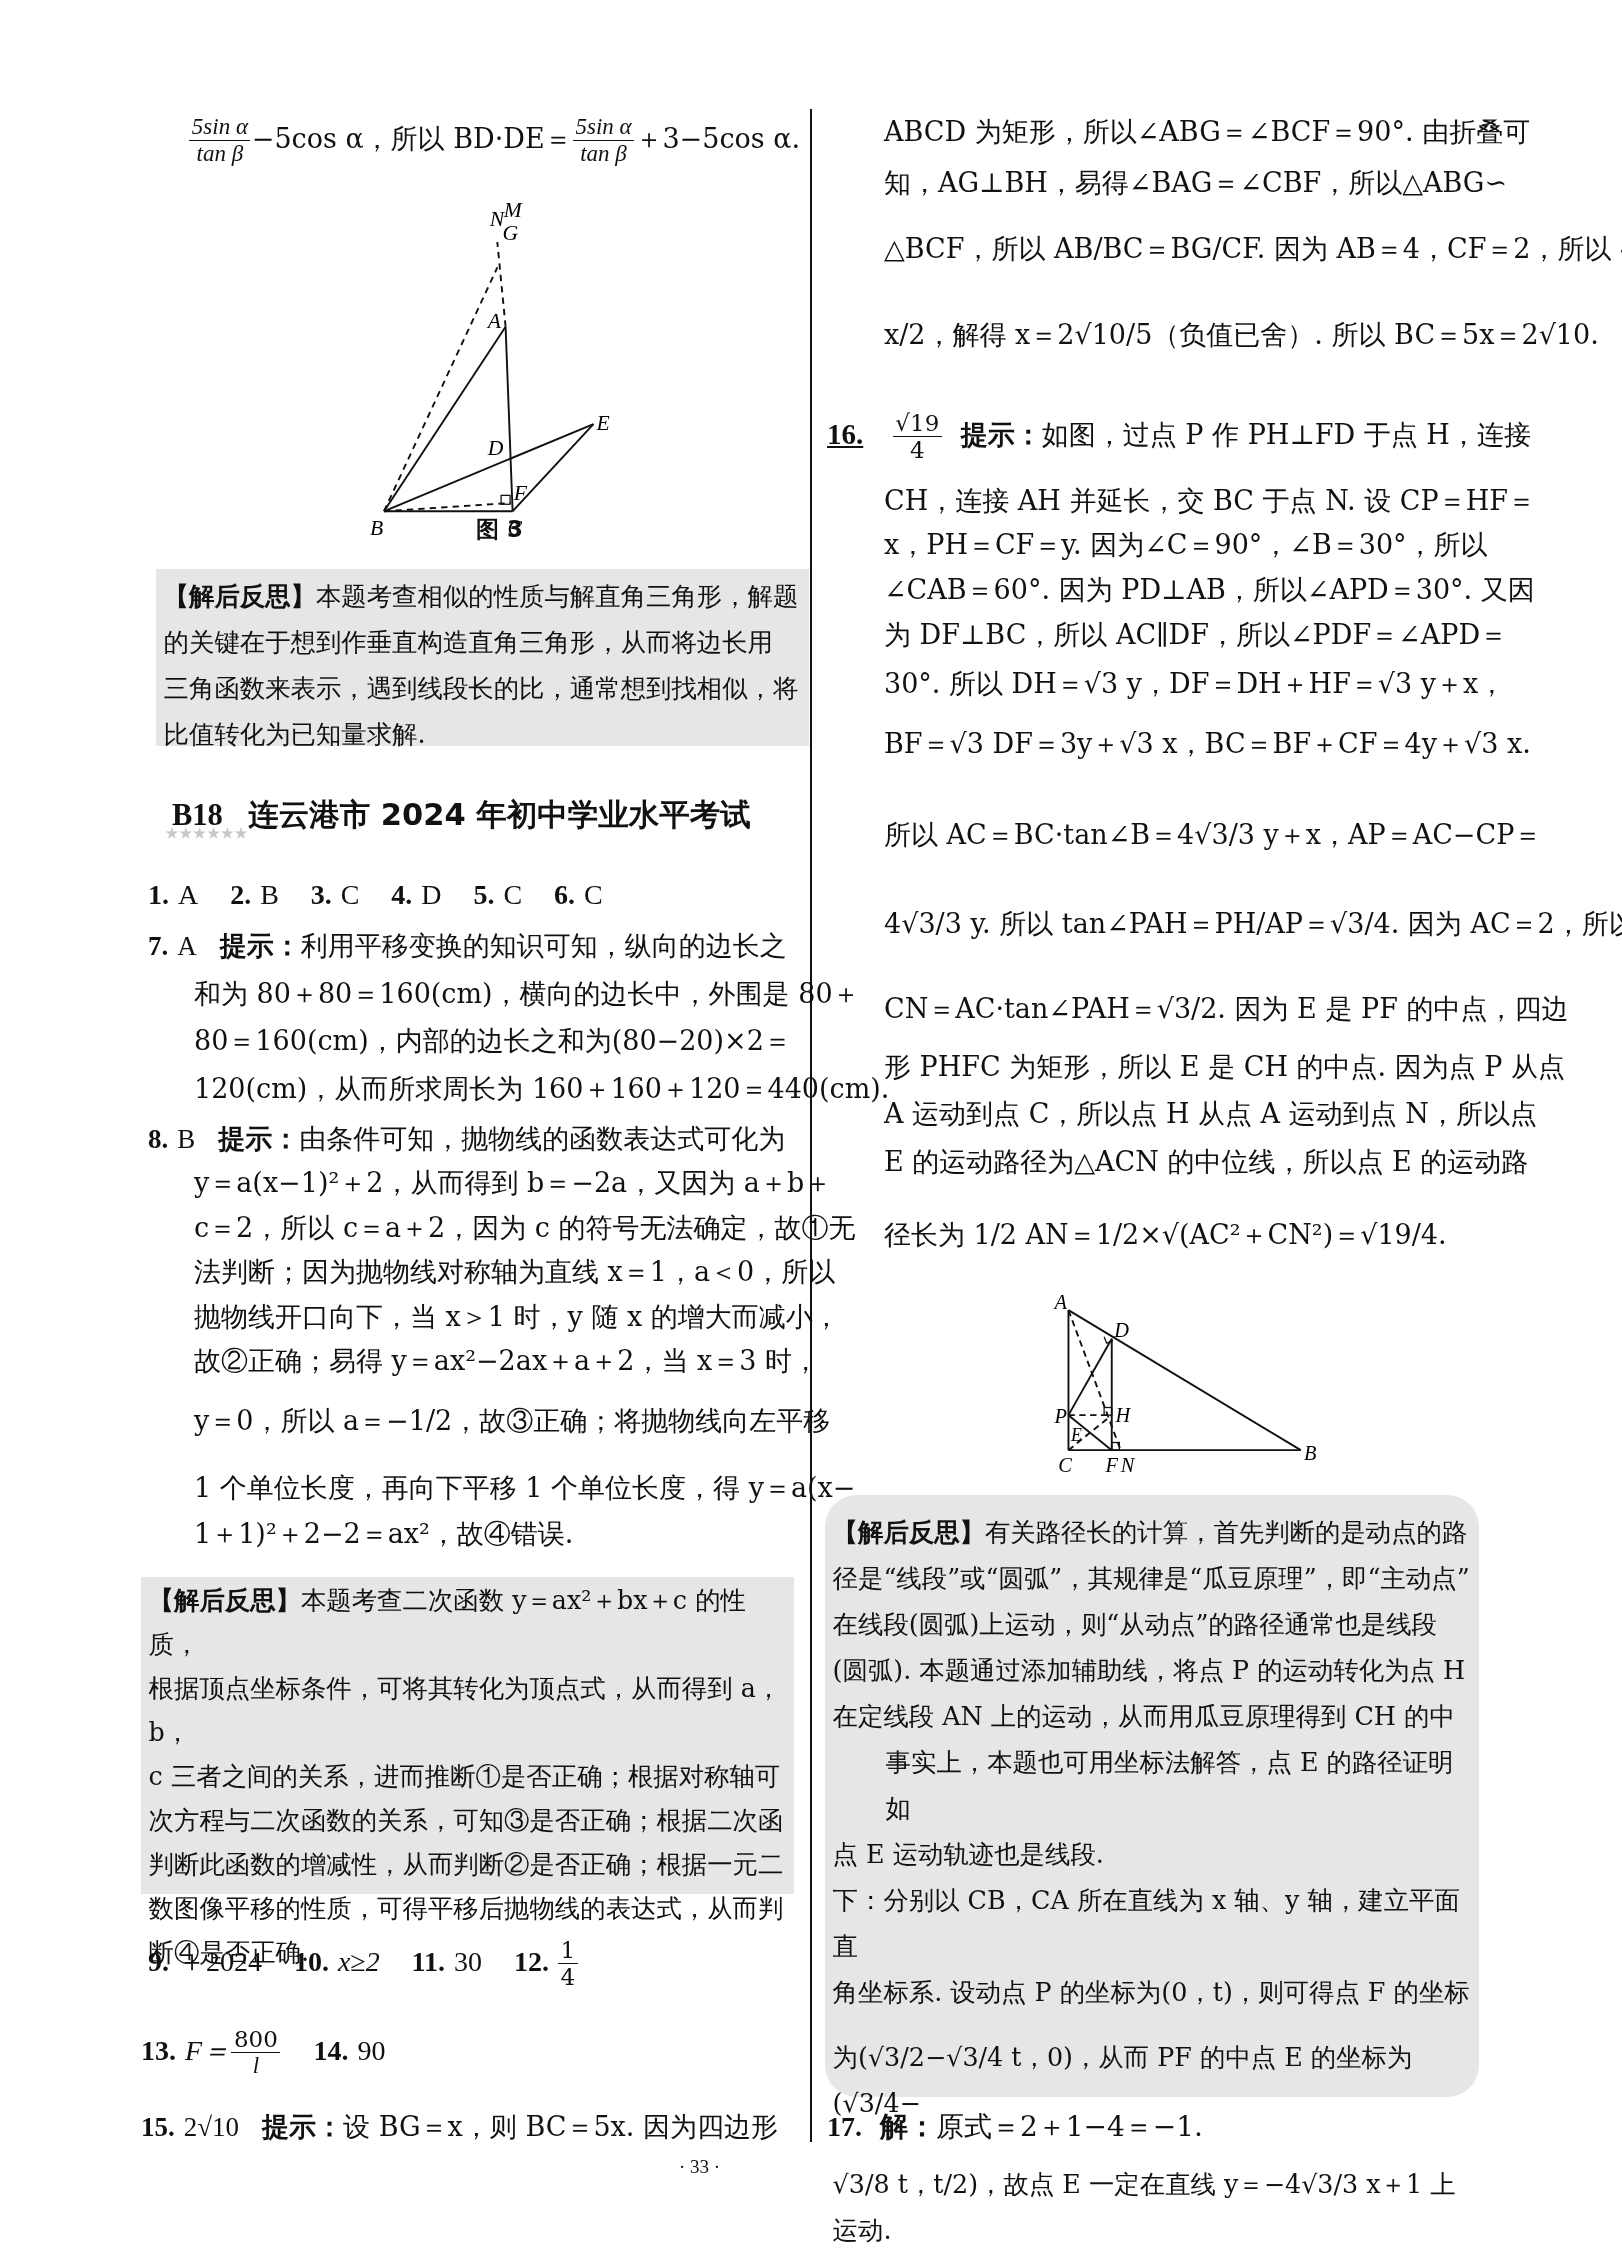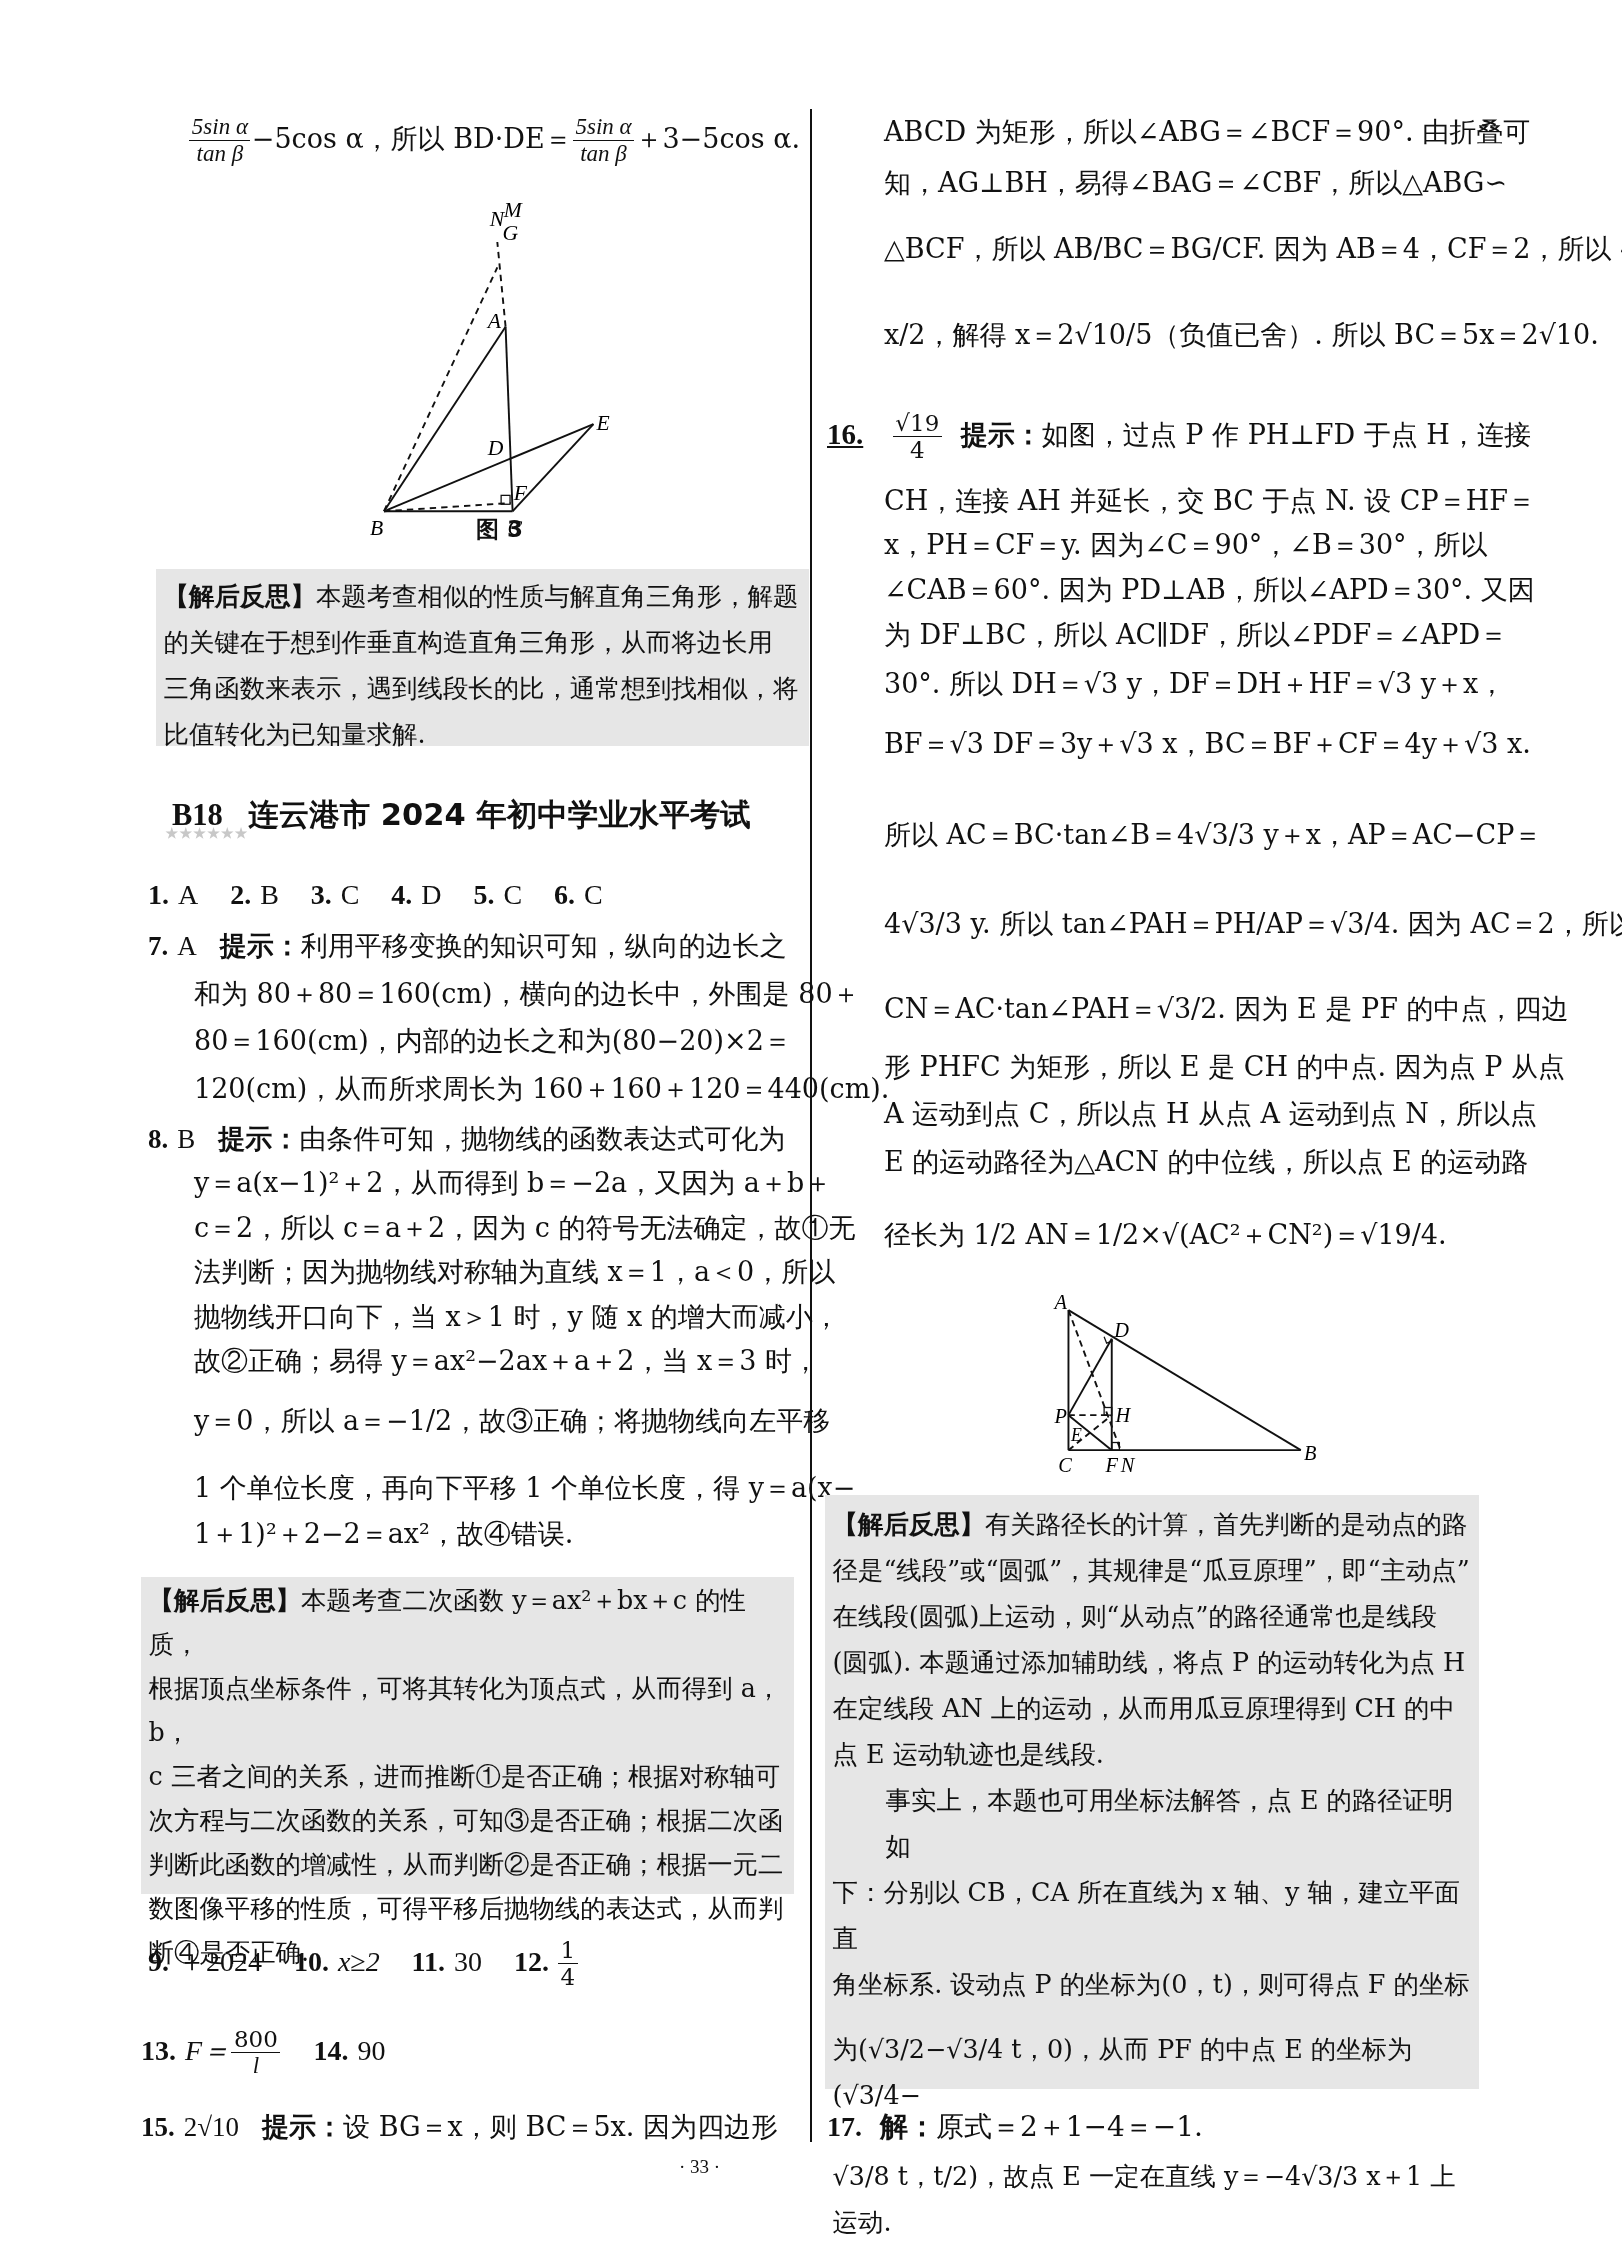--- a/index.html
+++ b/index.html
@@ -189,28 +189,28 @@
   <text x="112" y="72" font-size="32">D</text>
   <text x="18" y="208" font-size="32">P</text>
   <text x="114" y="205" font-size="32">H</text>
   <text x="44" y="236" font-size="28">E</text>
   <text x="24" y="285" font-size="32">C</text>
   <text x="98" y="285" font-size="32">F</text>
   <text x="122" y="285" font-size="32">N</text>
   <text x="410" y="265" font-size="32">B</text>
 </svg>
 
-<div class="reflect" style="left:825px; top:1495px; width:639px; height:579px; line-height:46px; padding-top:6px;">
+<div class="reflect" style="left:825px; top:1495px; width:639px; height:579px; line-height:46px; padding-top:14px;border-radius:32px;">
   <div><span class="tag">【解后反思】</span><span>有关路径长的计算，首先判断的是动点的路</span></div>
   <div>径是“线段”或“圆弧”，其规律是“瓜豆原理”，即“主动点”</div>
   <div>在线段(圆弧)上运动，则“从动点”的路径通常也是线段</div>
   <div>(圆弧). 本题通过添加辅助线，将点 P 的运动转化为点 H</div>
   <div>在定线段 AN 上的运动，从而用瓜豆原理得到 CH 的中</div>
+  <div style="padding-left:53px;">事实上，本题也可用坐标法解答，点 E 的路径证明如</div>
   <div>点 E 运动轨迹也是线段.</div>
-  <div style="padding-left:53px;">事实上，本题也可用坐标法解答，点 E 的路径证明如</div>
   <div>下：分别以 CB，CA 所在直线为 x 轴、y 轴，建立平面直</div>
   <div>角坐标系. 设动点 P 的坐标为(0，t)，则可得点 F 的坐标</div>
   <div style="margin-top:19px;">为(√3/2−√3/4 t，0)，从而 PF 的中点 E 的坐标为(√3/4−</div>
   <div style="margin-top:35px;">√3/8 t，t/2)，故点 E 一定在直线 y＝−4√3/3 x＋1 上运动.</div>
 </div>
 
 <div class="line" style="left:827px; top:2113px; font-size:28px;">
   <span class="b">17.</span>
   <span class="hint" style="margin-left:9px;">解：</span><span>原式＝2＋1−4＝−1.</span>
 </div>

